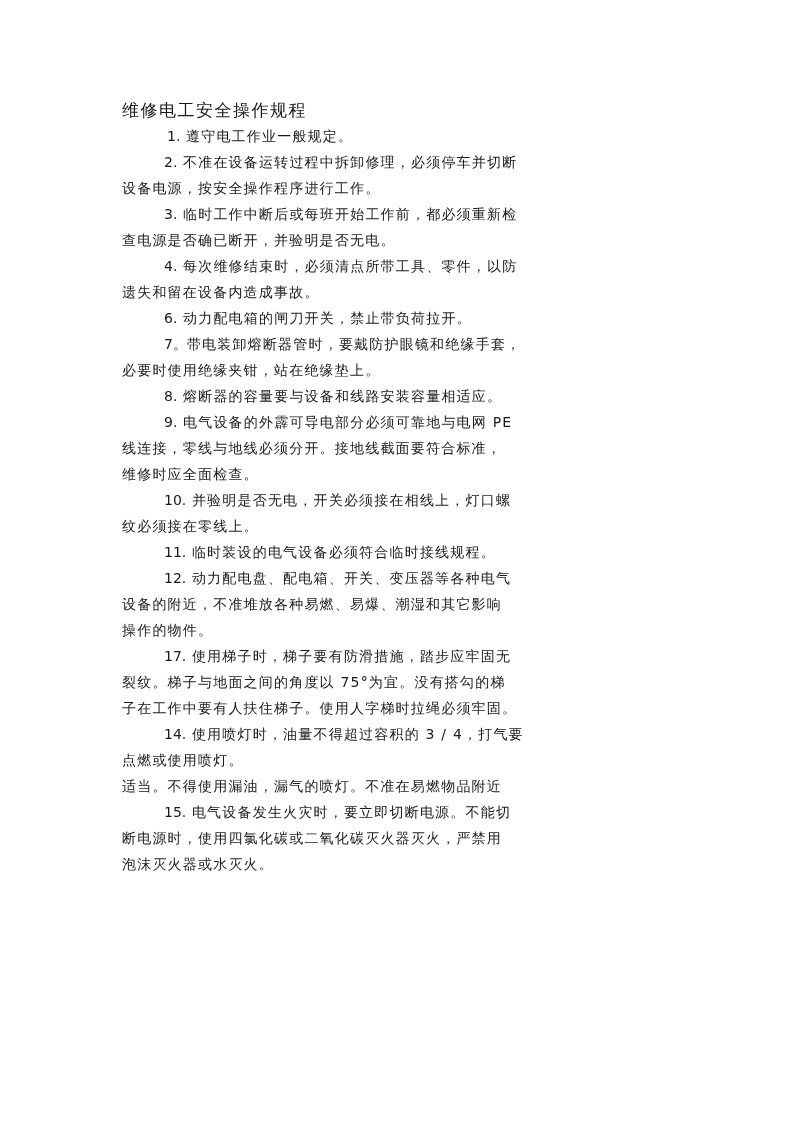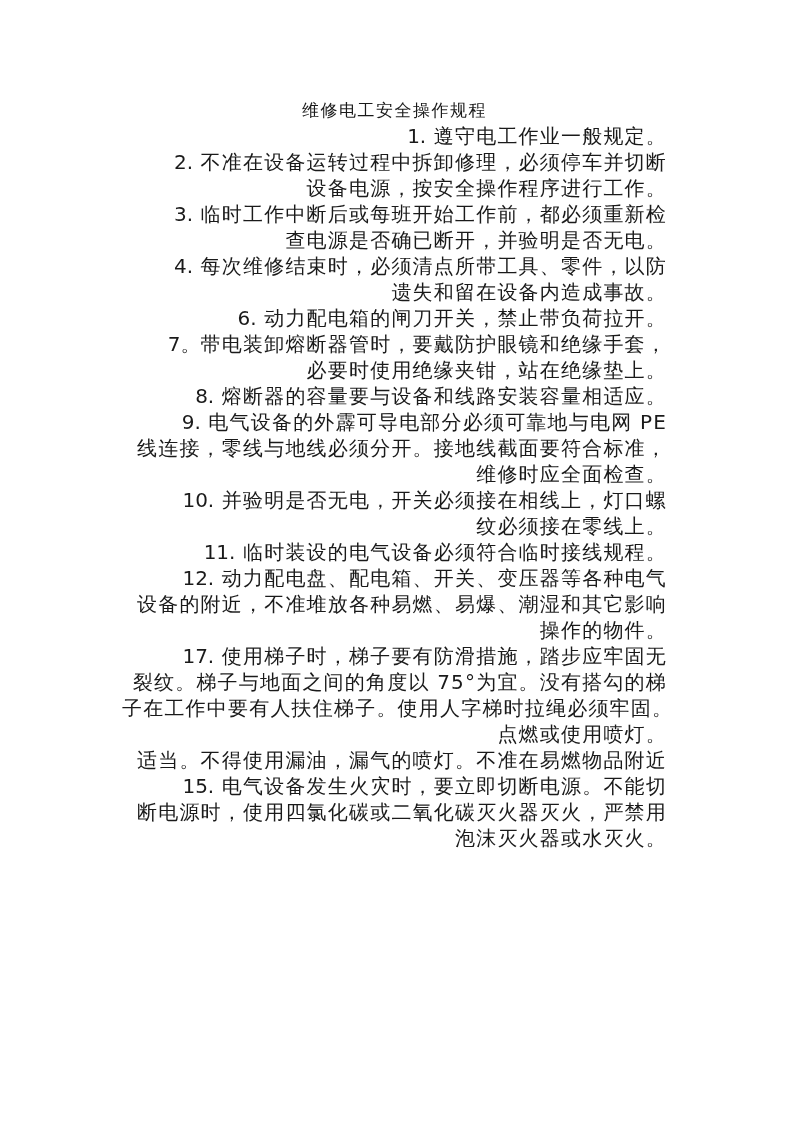--- a/index.html
+++ b/index.html
@@ -15,36 +15,35 @@
       font-family: "DejaVu Sans", "Liberation Sans", sans-serif;
       color: #1a1a1a;
     }
     .page {
       position: absolute;
       left: 122px;
       top: 97px;
       width: 545px;
     }
     .title {
-      text-align: center;
+      text-align: left;
       font-size: 17px;
       line-height: 26px;
       height: 26px;
       letter-spacing: 1.5px;
       margin-left: 0;
       white-space: nowrap;
     }
     .line {
-      font-size: 20px;
+      font-size: 14px;
       line-height: 26px;
       height: 26px;
       white-space: nowrap;
       letter-spacing: 1.2px;
       overflow: visible;
-      text-align: right;
     }
     .line.first {
       padding-left: 42px;
     }
     .line.first.wide {
       padding-left: 45px;
     }
     .num {
       font-weight: normal;
       letter-spacing: 0;
@@ -112,20 +111,21 @@
       <div class="line">操作的物件。</div>
     </div>
 
     <div>
       <div class="line first"><span class="num">17.</span> <span>使用梯子时，梯子要有防滑措施，踏步应牢固无</span></div>
       <div class="line">裂纹。梯子与地面之间的角度以 75°为宜。没有搭勾的梯</div>
       <div class="line">子在工作中要有人扶住梯子。使用人字梯时拉绳必须牢固。</div>
     </div>
 
     <div>
+      <div class="line first"><span class="num">14.</span> <span>使用喷灯时，油量不得超过容积的 3 / 4，打气要</span></div>
       <div class="line">点燃或使用喷灯。</div>
       <div class="line">适当。不得使用漏油，漏气的喷灯。不准在易燃物品附近</div>
     </div>
 
     <div>
       <div class="line first"><span class="num">15.</span> <span>电气设备发生火灾时，要立即切断电源。不能切</span></div>
       <div class="line">断电源时，使用四氯化碳或二氧化碳灭火器灭火，严禁用</div>
       <div class="line">泡沫灭火器或水灭火。</div>
     </div>
   </div>

